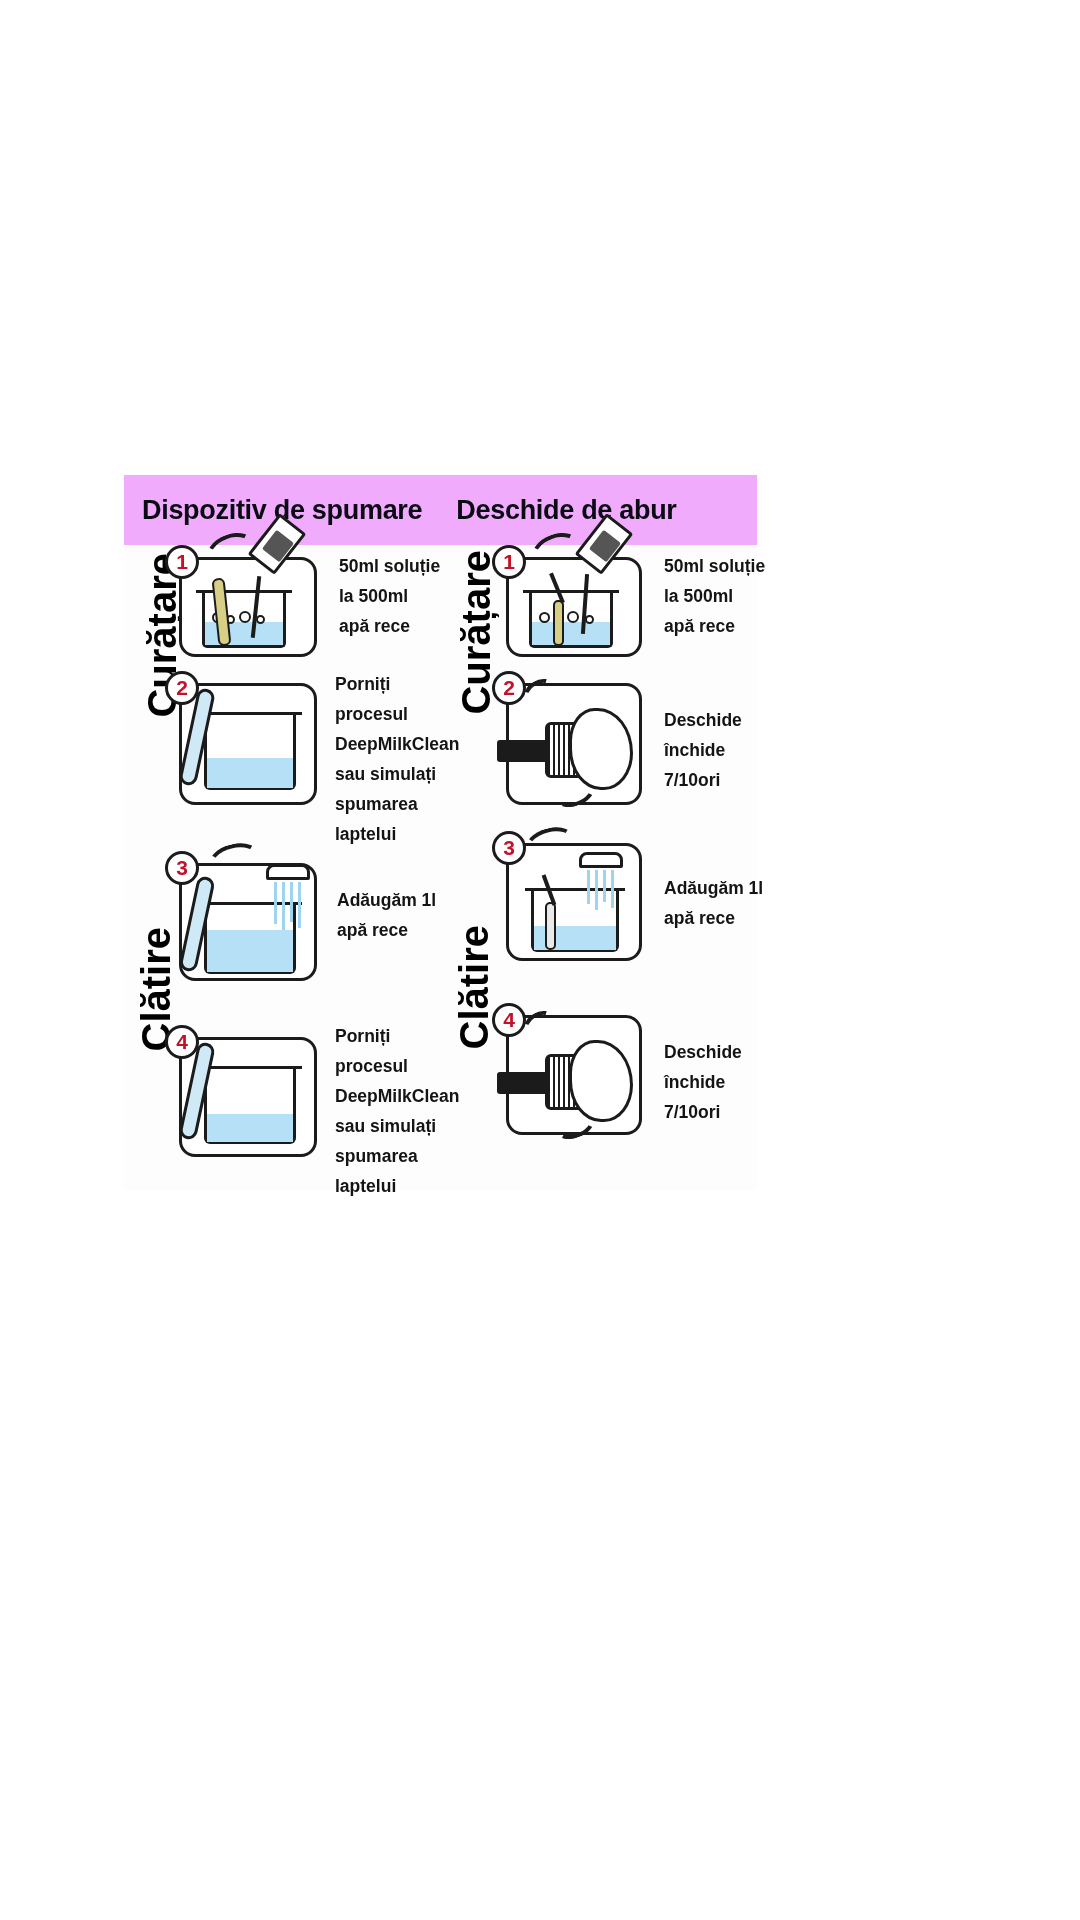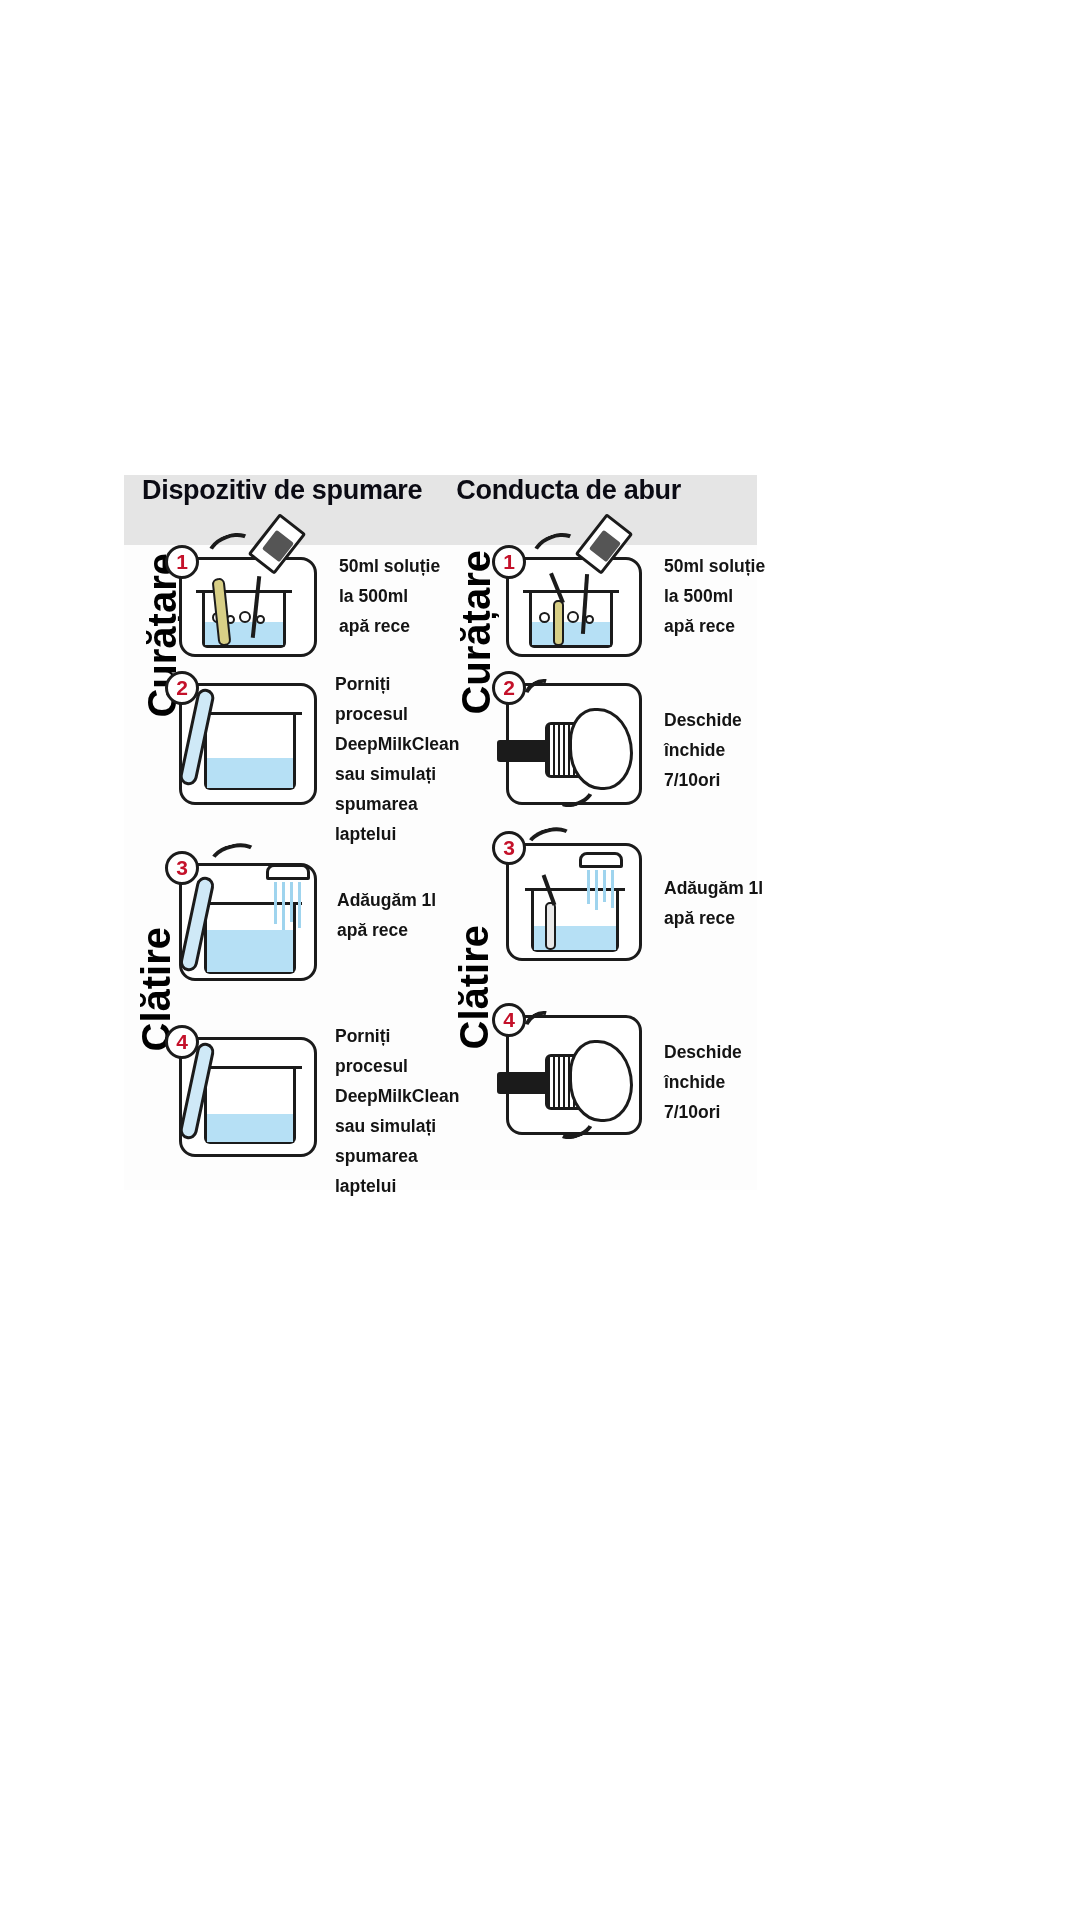--- a/index.html
+++ b/index.html
@@ -16,22 +16,22 @@
     position: absolute;
     left: 124px; top: 475px;
     width: 633px; height: 715px;
     background: #fdfdfd;
   }
 
   
   .header-band {
     position: absolute; left: 0; top: 0;
     width: 633px; height: 70px;
-    background: #e5e5e5;
-    display: flex; 
+    background: #f0abfc;
+    display: flex; align-items: center;
   }
   .header-title {
     font-size: 27px; font-weight: bold; color: #0b0b14;
     white-space: nowrap; letter-spacing: -0.3px;
   }
   .header-title.left  { margin-left: 18px; }
   .header-title.right { margin-left: 34px; }
 
   
   .vlabel {
@@ -162,21 +162,21 @@
 </style>
 </head>
 <body>
 
 <div class="page">
 
   <div class="infographic">
 
     <div class="header-band">
       <div class="header-title left">Dispozitiv de spumare</div>
-      <div class="header-title right">Conducta de abur</div>
+      <div class="header-title right">Deschide de abur</div>
     </div>
 
     <div class="vlabel l-curatare">Curățare</div>
     <div class="vlabel l-clatire">Clătire</div>
     <div class="vlabel r-curatare">Curățare</div>
     <div class="vlabel r-clatire">Clătire</div>
 
     <div class="step" style="left:55px; top:82px;">
       <div class="panel" style="width:138px; height:100px;">
         <div class="badge">1</div>

